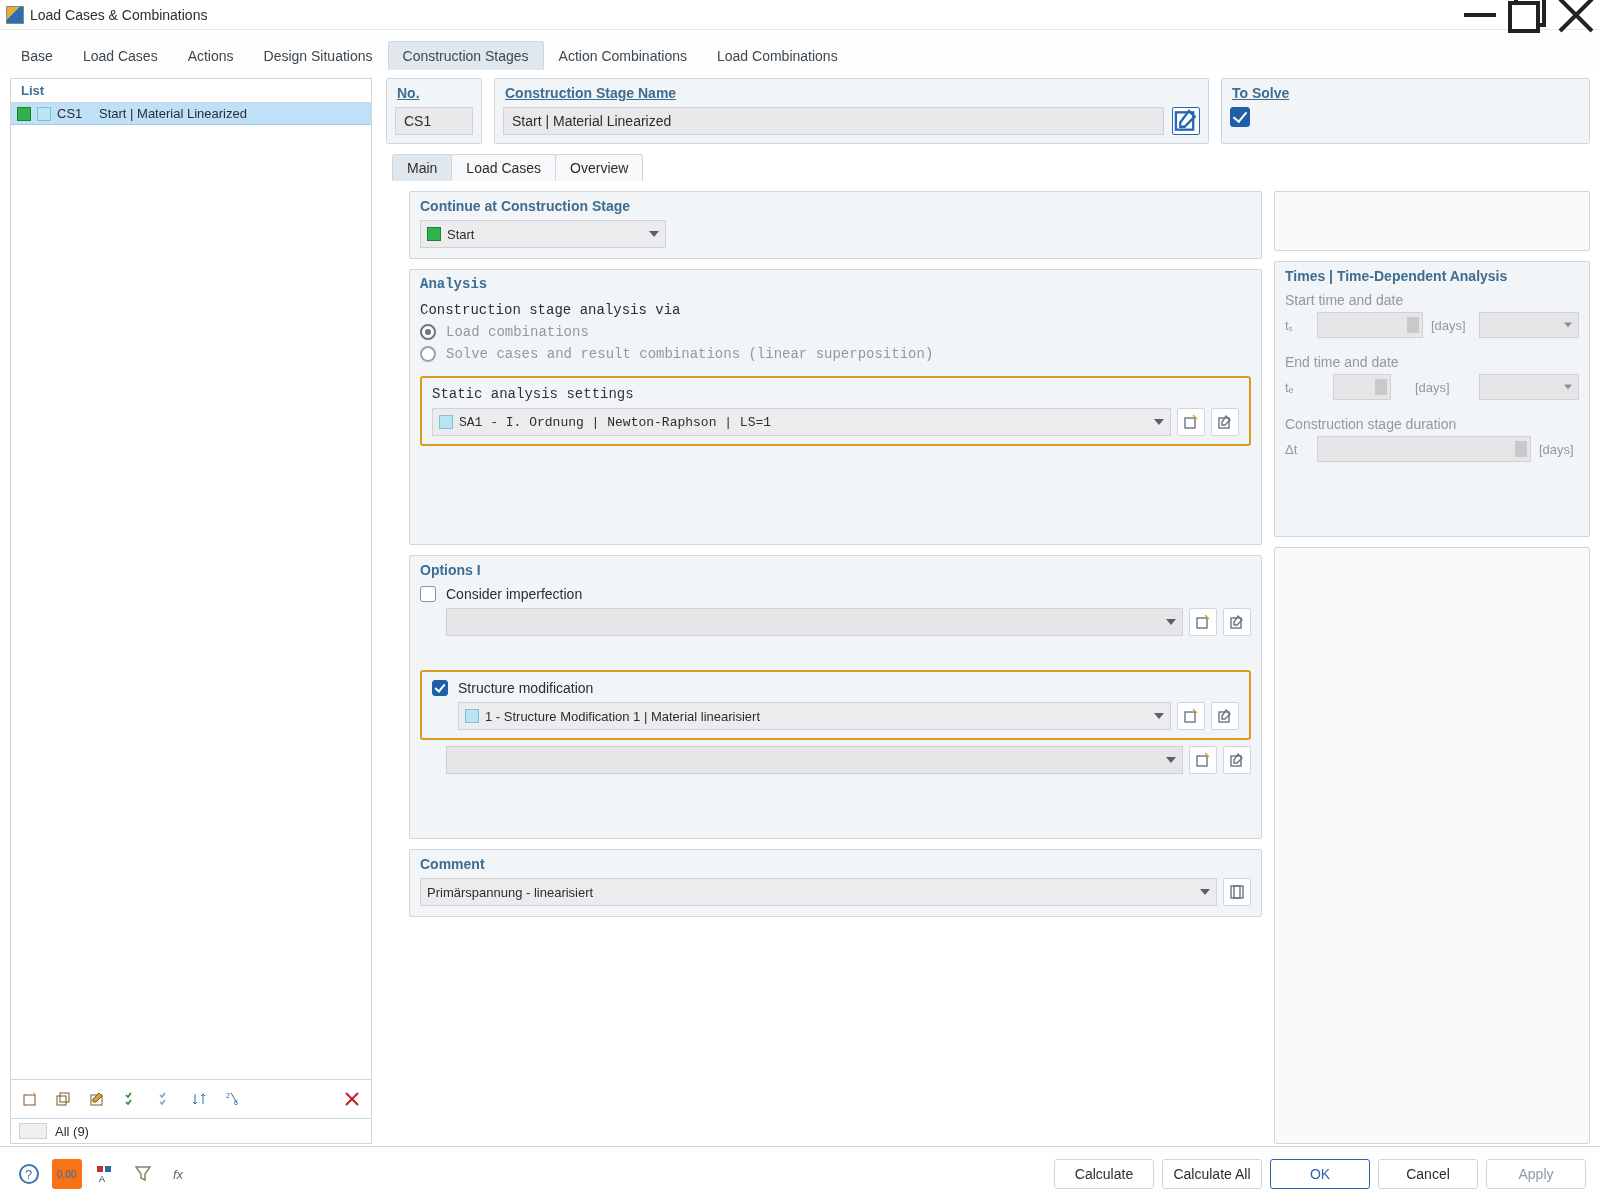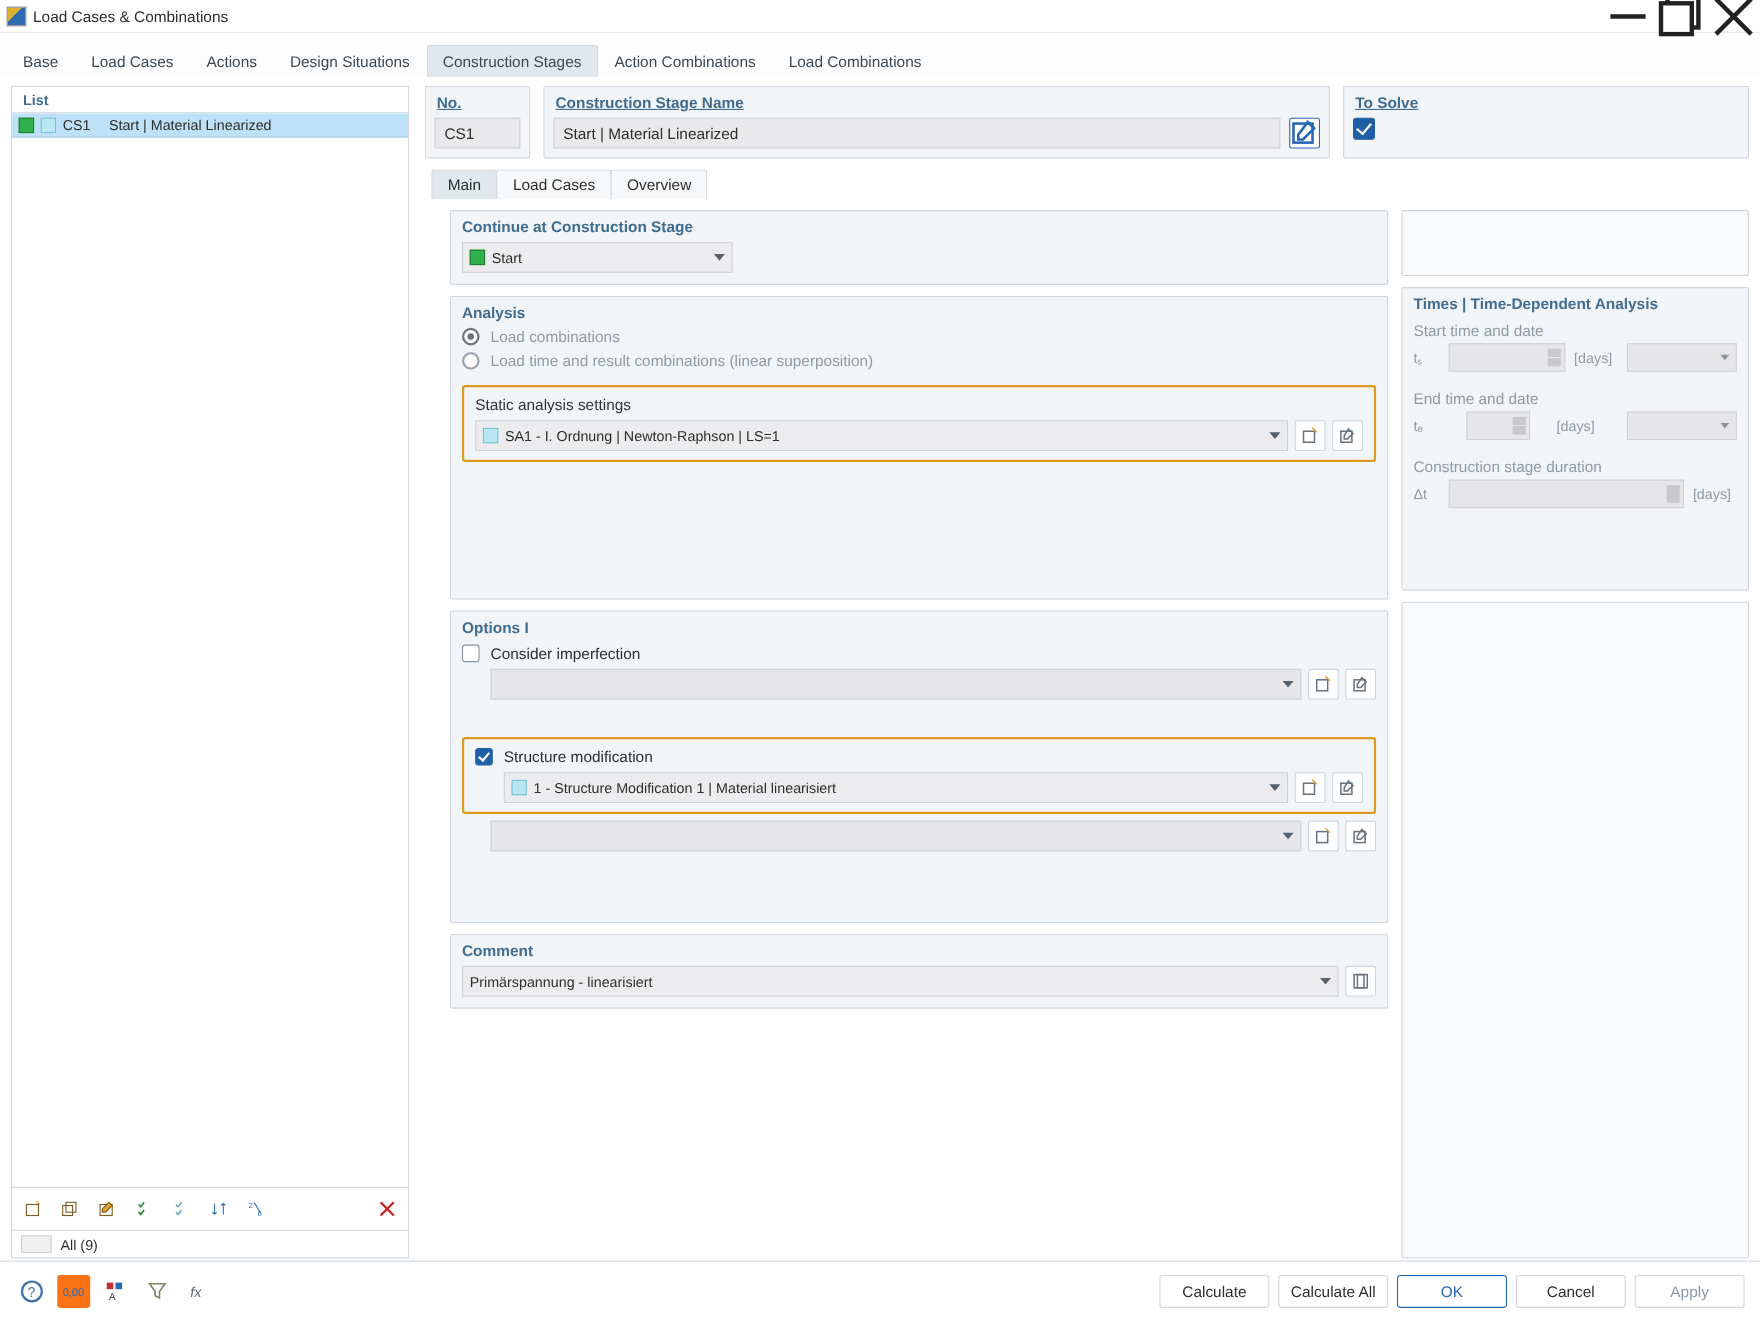--- a/index.html
+++ b/index.html
@@ -368,29 +368,30 @@
           <div class="shdr">Continue at Construction Stage</div>
           <div class="inline" style="width:246px;">
             <div class="select">
               <span class="sw g"></span>
               <span>Start</span>
               <span class="caret"></span>
             </div>
           </div>
         </div>
 
-        <div class="panel section" style="min-height:276px;">
+        <div class="panel section" style="min-height:276px;font-family:Liberation Mono, monospace;">
           <div class="shdr">Analysis</div>
+          <div class="tlabel" style="margin:10px 0 4px 0;">Construction stage analysis via</div>
           <div class="radio sel dim">
             <span class="dot"></span>
             <span>Load combinations</span>
           </div>
           <div class="radio dim">
             <span class="dot"></span>
-            <span>Load time and result combinations (linear superposition)</span>
+            <span>Solve cases and result combinations (linear superposition)</span>
           </div>
           <div class="hl" style="margin-top:14px;">
             <div class="minilabel">Static analysis settings</div>
             <div class="combosplit">
               <div class="select">
                 <span class="sw c"></span>
                 <span>SA1 - I. Ordnung | Newton-Raphson | LS=1</span>
                 <span class="caret"></span>
               </div>
               <div class="smallbtn">

